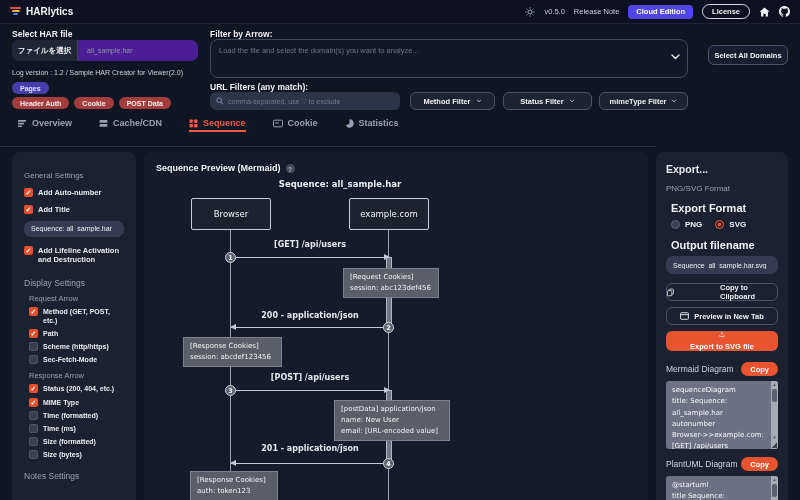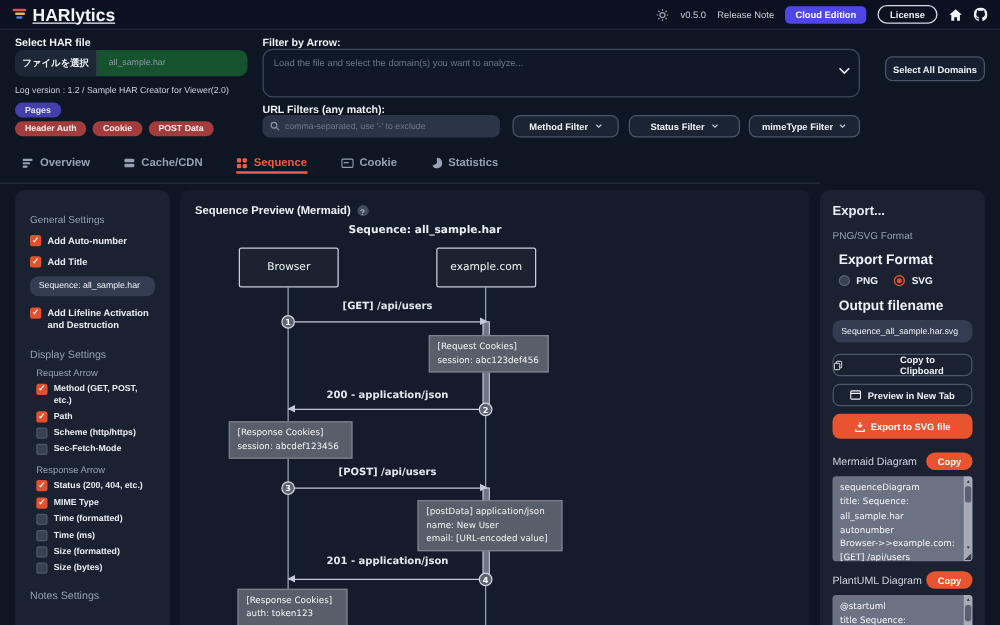--- a/index.html
+++ b/index.html
@@ -9,35 +9,35 @@
 
   
   #header { position:absolute; top:0; left:0; width:800px; height:24px; background:#0b1120;
             border-bottom:1px solid #1b2433; display:flex; align-items:center; padding:0 10px; }
   #logo { display:flex; align-items:center; gap:5px; }
   .funnel { width:11px; height:10px; display:flex; flex-direction:column; align-items:center; gap:1px; }
   .funnel i { display:block; height:2px; border-radius:1px; }
   .funnel i:nth-child(1){ width:11px; background:#e05252; }
   .funnel i:nth-child(2){ width:8px;  background:#e8b93e; }
   .funnel i:nth-child(3){ width:5px;  background:#4f7fe0; }
-  #logo .name { font-size:14px; font-weight:bold; color:#f3f5f8;text-decoration:underline; }
+  #logo .name { font-size:10px; font-weight:bold; color:#f3f5f8; }
   #header .spacer { flex:1; }
   #header .right { display:flex; align-items:center; gap:9px; }
   #header .txt { font-size:7.5px; color:#c9d0da; }
   .badge-edition { background:#4f46e5; color:#fff; font-size:7.5px; font-weight:bold;
                    padding:2.5px 8px; border-radius:4px; }
   .badge-license { border:1px solid #d6dae2; color:#f0f2f6; font-size:7.5px; font-weight:bold;
                    padding:2px 9px; border-radius:9px; }
   .hicon { display:flex; align-items:center; }
 
   
   #toolbar { position:absolute; top:24px; left:0; width:800px; height:94px; }
   .lbl { font-size:8.5px; font-weight:bold; color:#eef1f5; }
   #select-har-label { position:absolute; left:12px; top:5px; }
-  #file-input { position:absolute; left:12px; top:16px; width:186px; height:21px; background:#14532d;
+  #file-input { position:absolute; left:12px; top:16px; width:186px; height:21px; background:#4c1d95;
                 border-radius:7px; display:flex; align-items:center; overflow:hidden; }
   #file-btn { width:66px; height:21px; background:#1e2736; border-right:1px solid #3a4456;
               display:flex; align-items:center; justify-content:center; font-size:7.5px; font-weight:bold; color:#f0f2f6; }
   #file-name { font-size:7px; color:#8d97a7; padding-left:9px; }
   #log-version { position:absolute; left:12px; top:45px; font-size:7px; color:#cdd3dc; }
   #badge-pages { position:absolute; left:12px; top:58px; }
   .pill { display:inline-block; font-size:7px; font-weight:bold; padding:2.5px 8px; border-radius:9px; }
   .pill.indigo { background:#453fae; color:#e2e5ff; }
   .pill.red { background:#a33d3d; color:#ffecec; }
   #badge-row2 { position:absolute; left:12px; top:73px; display:flex; gap:5px; }
@@ -60,21 +60,21 @@
   .filter-btn { position:absolute; top:68px; height:18px; border:1px solid #4a5568; border-radius:6px;
                 background:#1b2433; display:flex; align-items:center; justify-content:center; gap:5px;
                 font-size:7.5px; font-weight:bold; color:#eef1f5; }
   #fbtn-method { left:410px; width:85px; }
   #fbtn-status { left:503px; width:89px; }
   #fbtn-mime   { left:599px; width:89px; }
   #fbtn-msg    { left:695px; width:93px; }
 
   
   #tabs { position:absolute; top:118px; left:0; width:656px; height:29px; border-bottom:1px solid #27303f;
-          display:flex; align-items:center; padding-left:18px; }
+          display:flex; align-items:flex-start; padding-left:18px; }
   .tab { display:flex; align-items:center; gap:5px; margin-right:27px; font-size:9px; font-weight:bold;
          color:#98a1b3; border-bottom:2px solid transparent; padding-bottom:2px; }
   .tab.active { color:#f25c3f; border-bottom-color:#f25c3f; }
 
   
   .panel { position:absolute; top:152px; height:348px; background:#1a2232; border-radius:8px 8px 0 0; overflow:hidden; }
   #left-panel  { left:12px;  width:124px; padding:10px 12px; }
   #mid-panel   { left:144px; width:504px; background:#141c2c; }
   #right-panel { left:656px; width:132px; padding:10px 10px; }
 
@@ -427,21 +427,21 @@
         </svg>
       <span>Copy to Clipboard</span>
     </div>
     <div class="ghost-btn" style="margin-top:6px;">
       <svg width="9" height="8" viewBox="0 0 10 9">
           <rect x="0.6" y="0.8" width="8.8" height="7.4" rx="1" fill="none" stroke="#eef1f5" stroke-width="1"></rect>
           <line x1="0.6" y1="3" x2="9.4" y2="3" stroke="#eef1f5" stroke-width="1"></line>
         </svg>
       <span>Preview in New Tab</span>
     </div>
-    <div class="primary-btn" style="margin-top:6px;">
+    <div class="primary-btn" style="margin-top:6px;flex-direction:column;">
       <svg width="8" height="9" viewBox="0 0 9 10">
           <g stroke="#fff" stroke-width="1.1" fill="none">
             <line x1="4.5" y1="0.5" x2="4.5" y2="5"></line>
             <path d="M2.4 3.2 L4.5 5.3 L6.6 3.2"></path>
             <path d="M0.7 7 V9 H8.3 V7"></path>
           </g>
         </svg>
       <span>Export to SVG file</span>
     </div>
 

